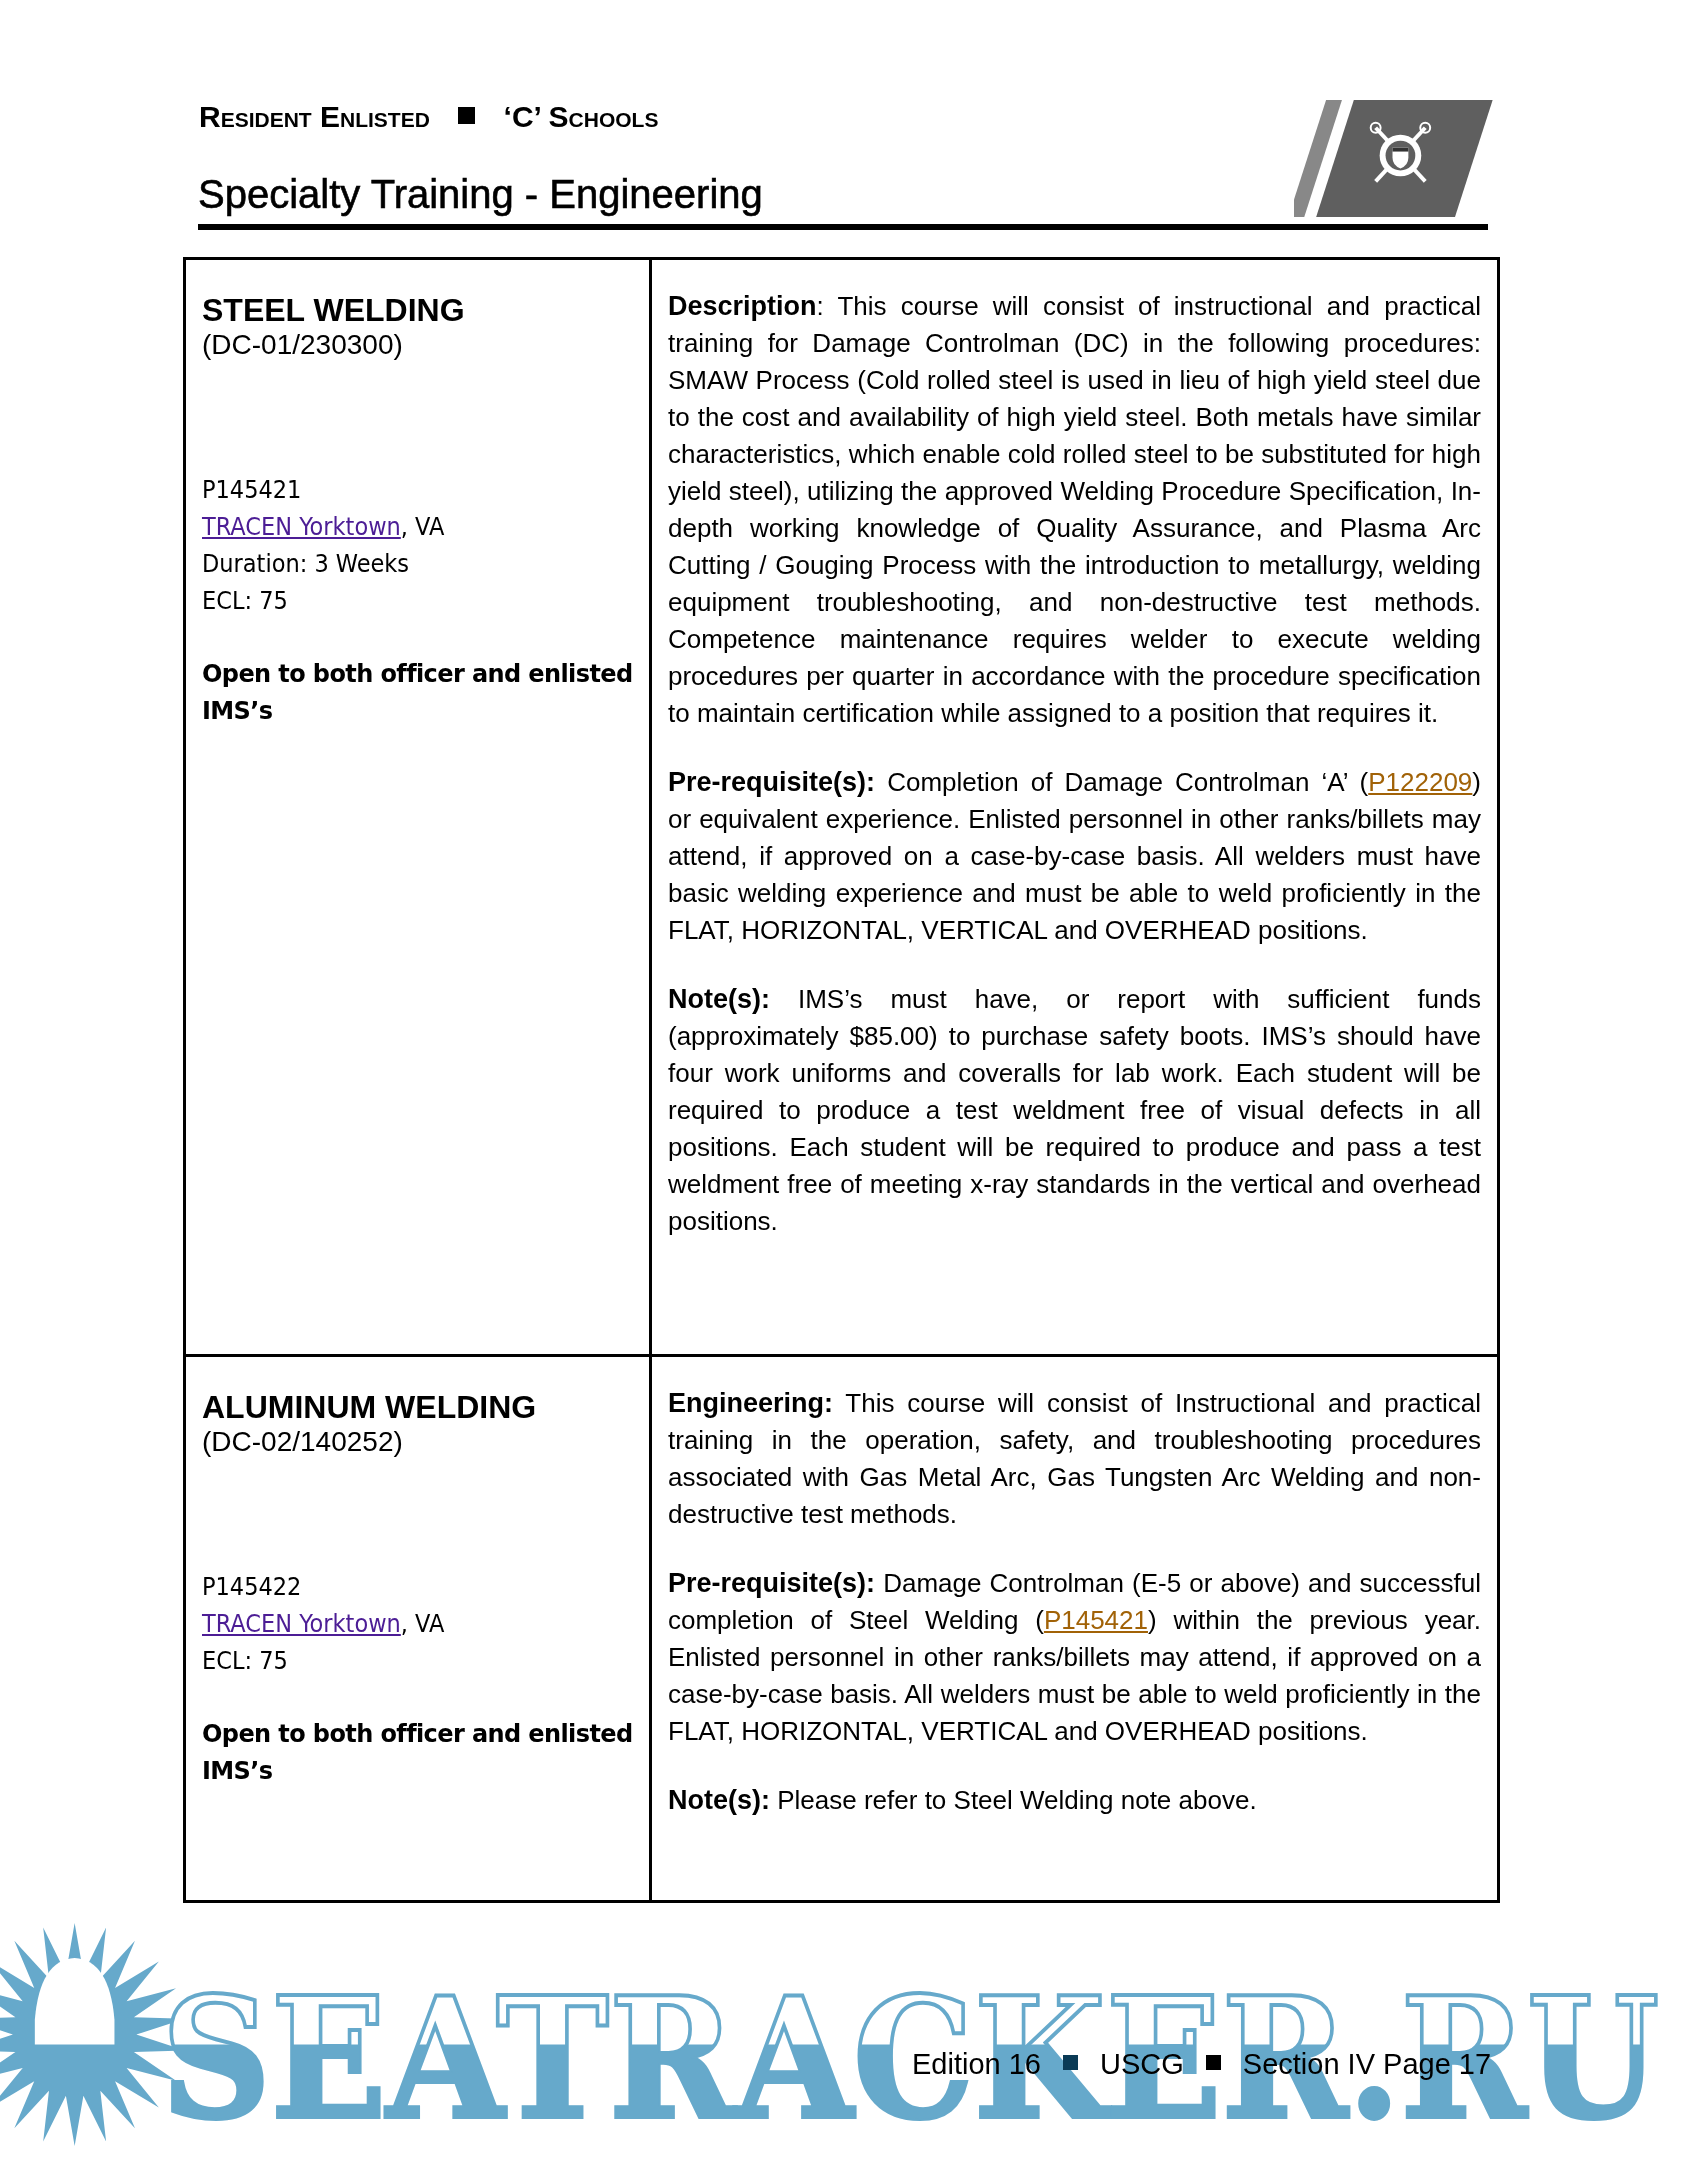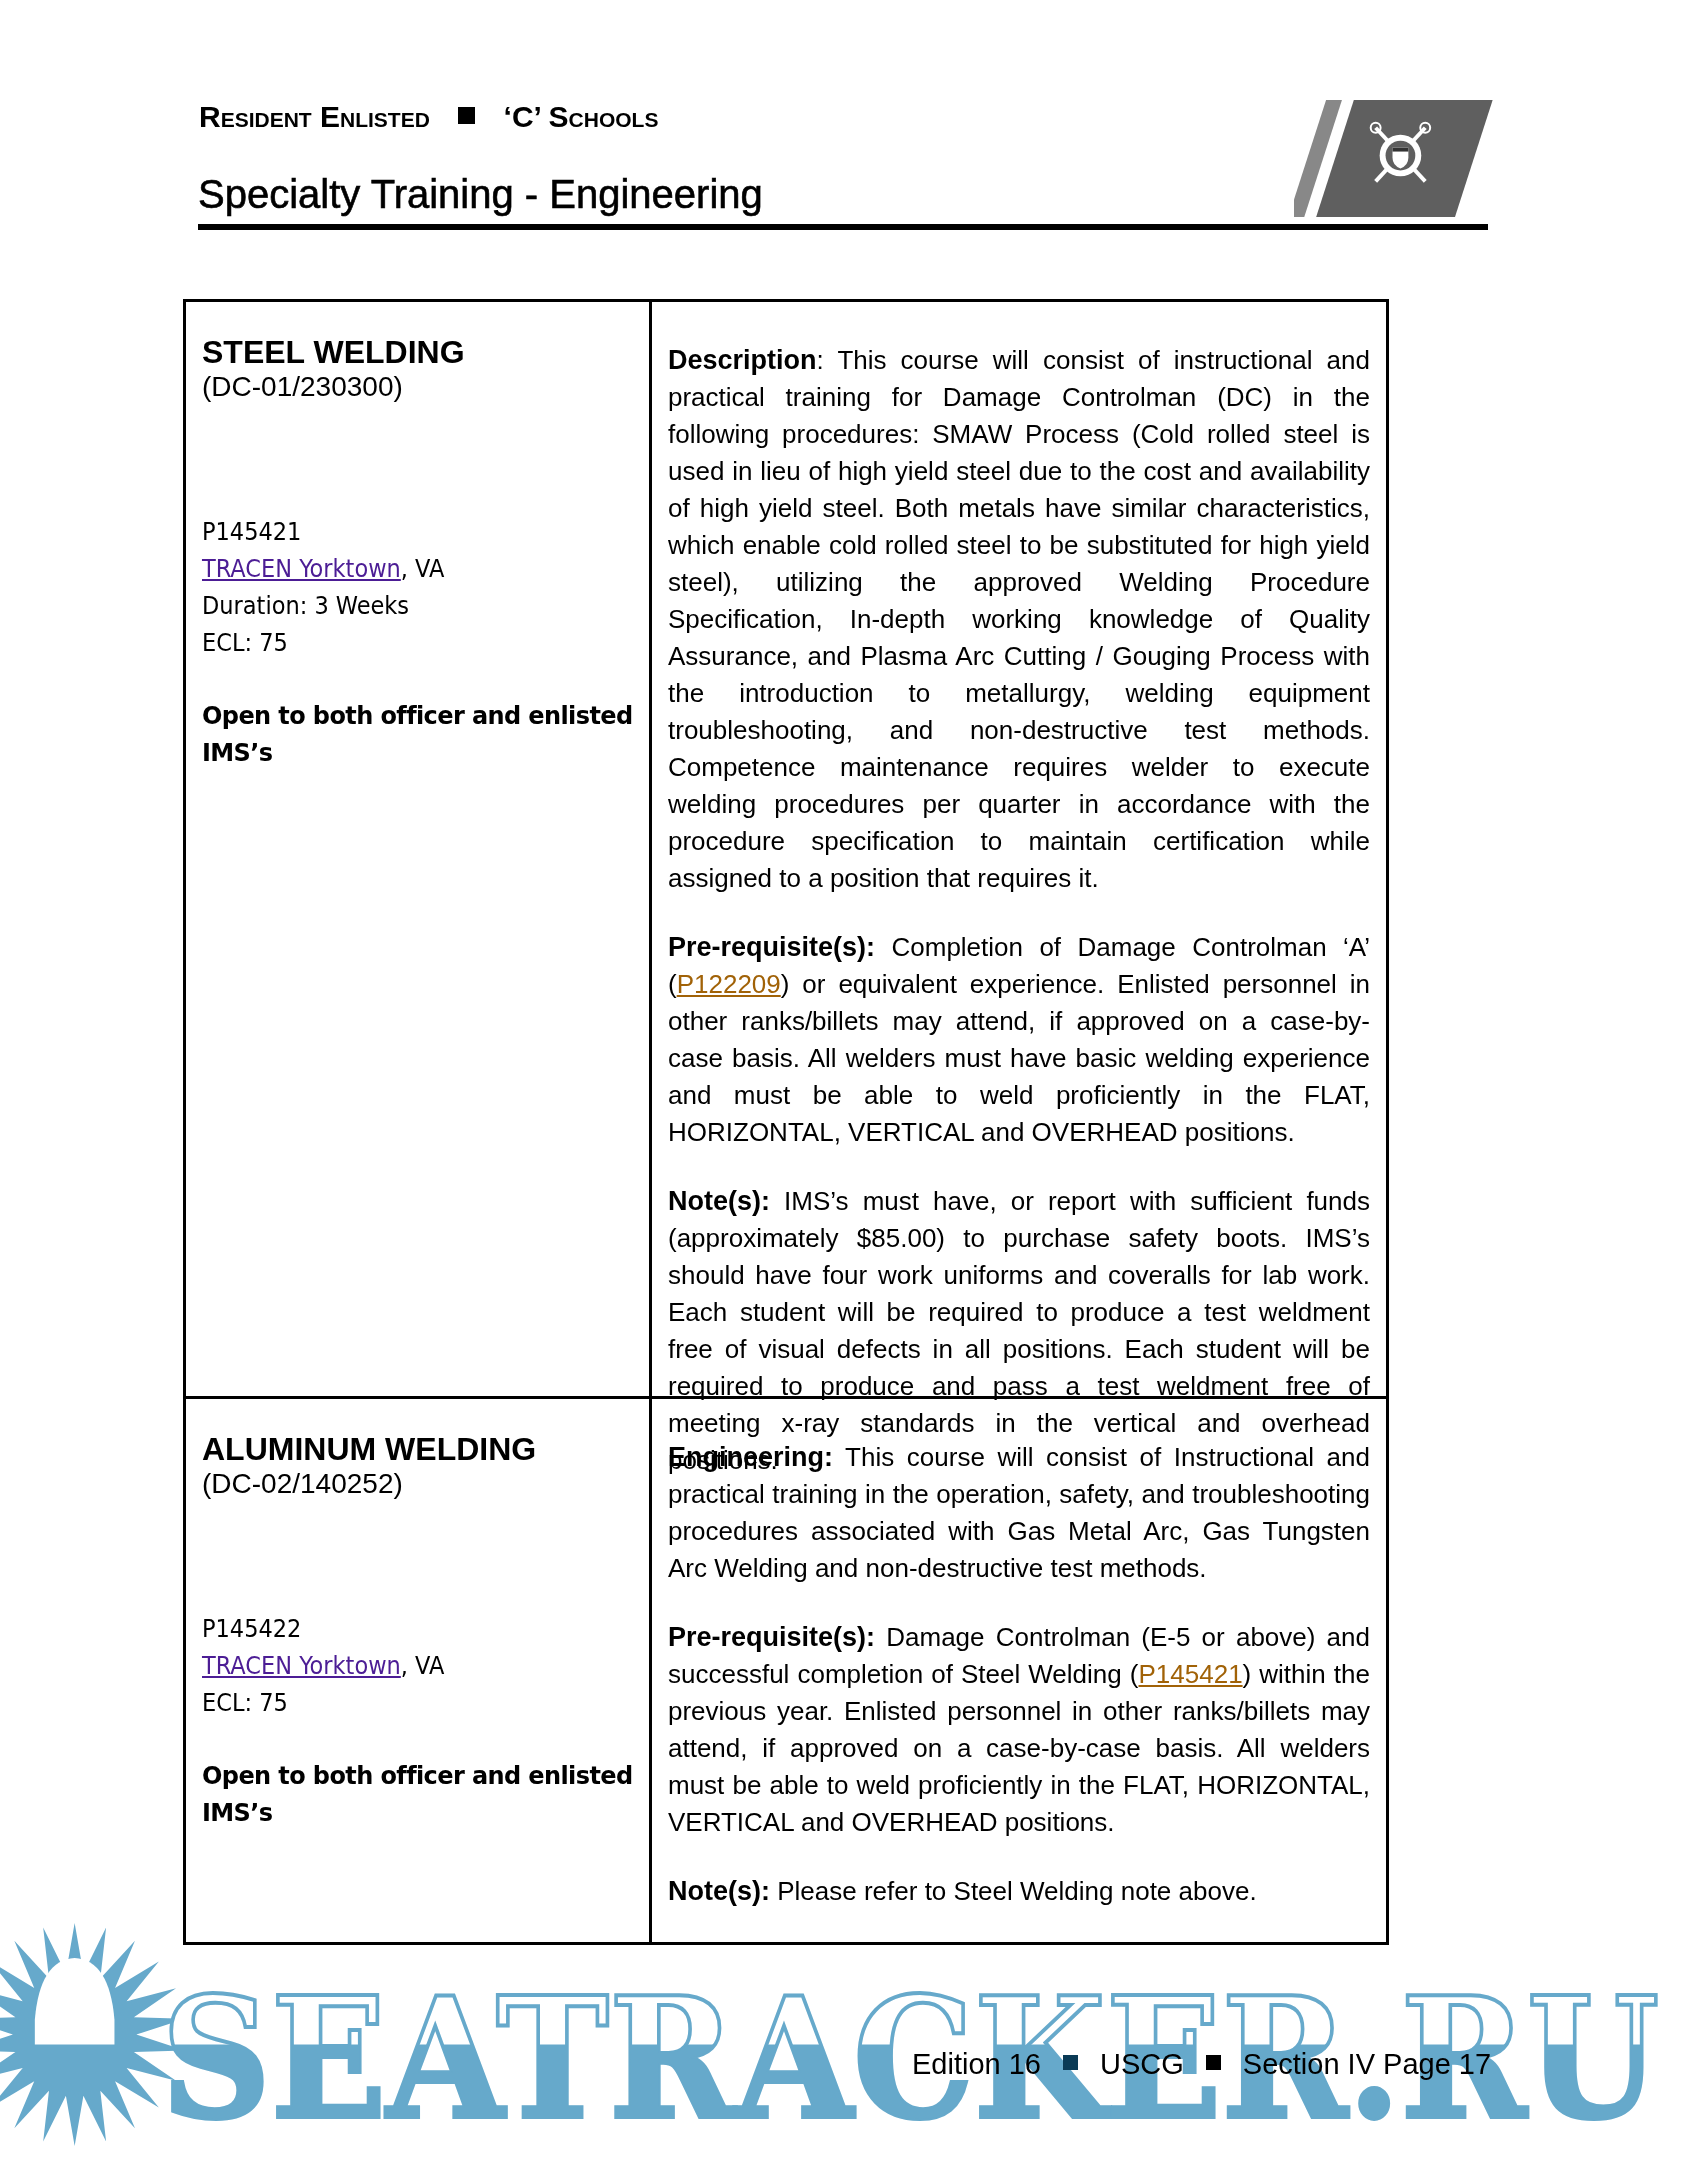--- a/index.html
+++ b/index.html
@@ -6,27 +6,27 @@
   body { width: 1684px; height: 2178px; position: relative; overflow: hidden; font-family: "Liberation Sans", sans-serif; color: #000; }
 
   .header-kicker { position: absolute; left: 199px; top: 100px; font-size: 30px; font-weight: bold; letter-spacing: 0px; white-space: nowrap; }
   .header-kicker .sep { display: inline-block; width: 17px; height: 17px; background: #000; margin: 0 20px 0 20px; vertical-align: 3px; }
 
   .page-title { position: absolute; left: 198px; top: 172px; font-size: 40px; font-weight: normal; white-space: nowrap; -webkit-text-stroke: 0.6px #000; }
   .title-rule { position: absolute; left: 198px; top: 224px; width: 1290px; height: 6px; background: #000; }
 
   .logo { position: absolute; left: 1294px; top: 100px; width: 199px; height: 117px; }
 
-  .course-table { position: absolute; left: 183px; top: 257px; width: 1206px; border: 3px solid #000; box-sizing: border-box; margin-top: 42px; }
+  .course-table { position: absolute; left: 183px; top: 257px; width: 1317px; border: 3px solid #000; box-sizing: border-box; }
   .course-row { display: flex; border-bottom: 3px solid #000; box-sizing: border-box; }
   .course-row:last-child { border-bottom: none; }
   .row-1 { height: 1097px; }
   .row-2 { height: 543px; }
   .left-col { width: 466px; border-right: 3px solid #000; box-sizing: border-box; padding: 32px 16px 0 16px; }
-  .right-col { flex: 1; padding: 40px 16px 0 16px; box-sizing: border-box; }
+  .right-col { flex: 1; padding: 28px 16px 0 16px; box-sizing: border-box; }
 
   .course-title { font-family: "Liberation Sans", sans-serif; font-weight: bold; font-size: 32px; line-height: 36px; }
   .course-code { font-family: "Liberation Sans", sans-serif; font-size: 28px; line-height: 34px; }
   .meta { font-family: "DejaVu Sans Condensed", "DejaVu Sans", sans-serif; font-size: 25px; line-height: 37px; margin-top: 109px; }
   .meta a { color: #4c1d95; text-decoration: underline; }
   .open-note { font-family: "DejaVu Sans", sans-serif; font-weight: bold; font-size: 24px; line-height: 37px; margin-top: 37px; letter-spacing: -0.6px; }
 
   .para { font-family: "Liberation Sans Narrow", "Liberation Sans", sans-serif; font-size: 26px; line-height: 37px; text-align: justify; margin: 0 0 32px 0; transform-origin: left top; }
   .para .label { font-weight: bold; font-size: 27px; }
   .para a { color: #a16207; text-decoration: underline; }

